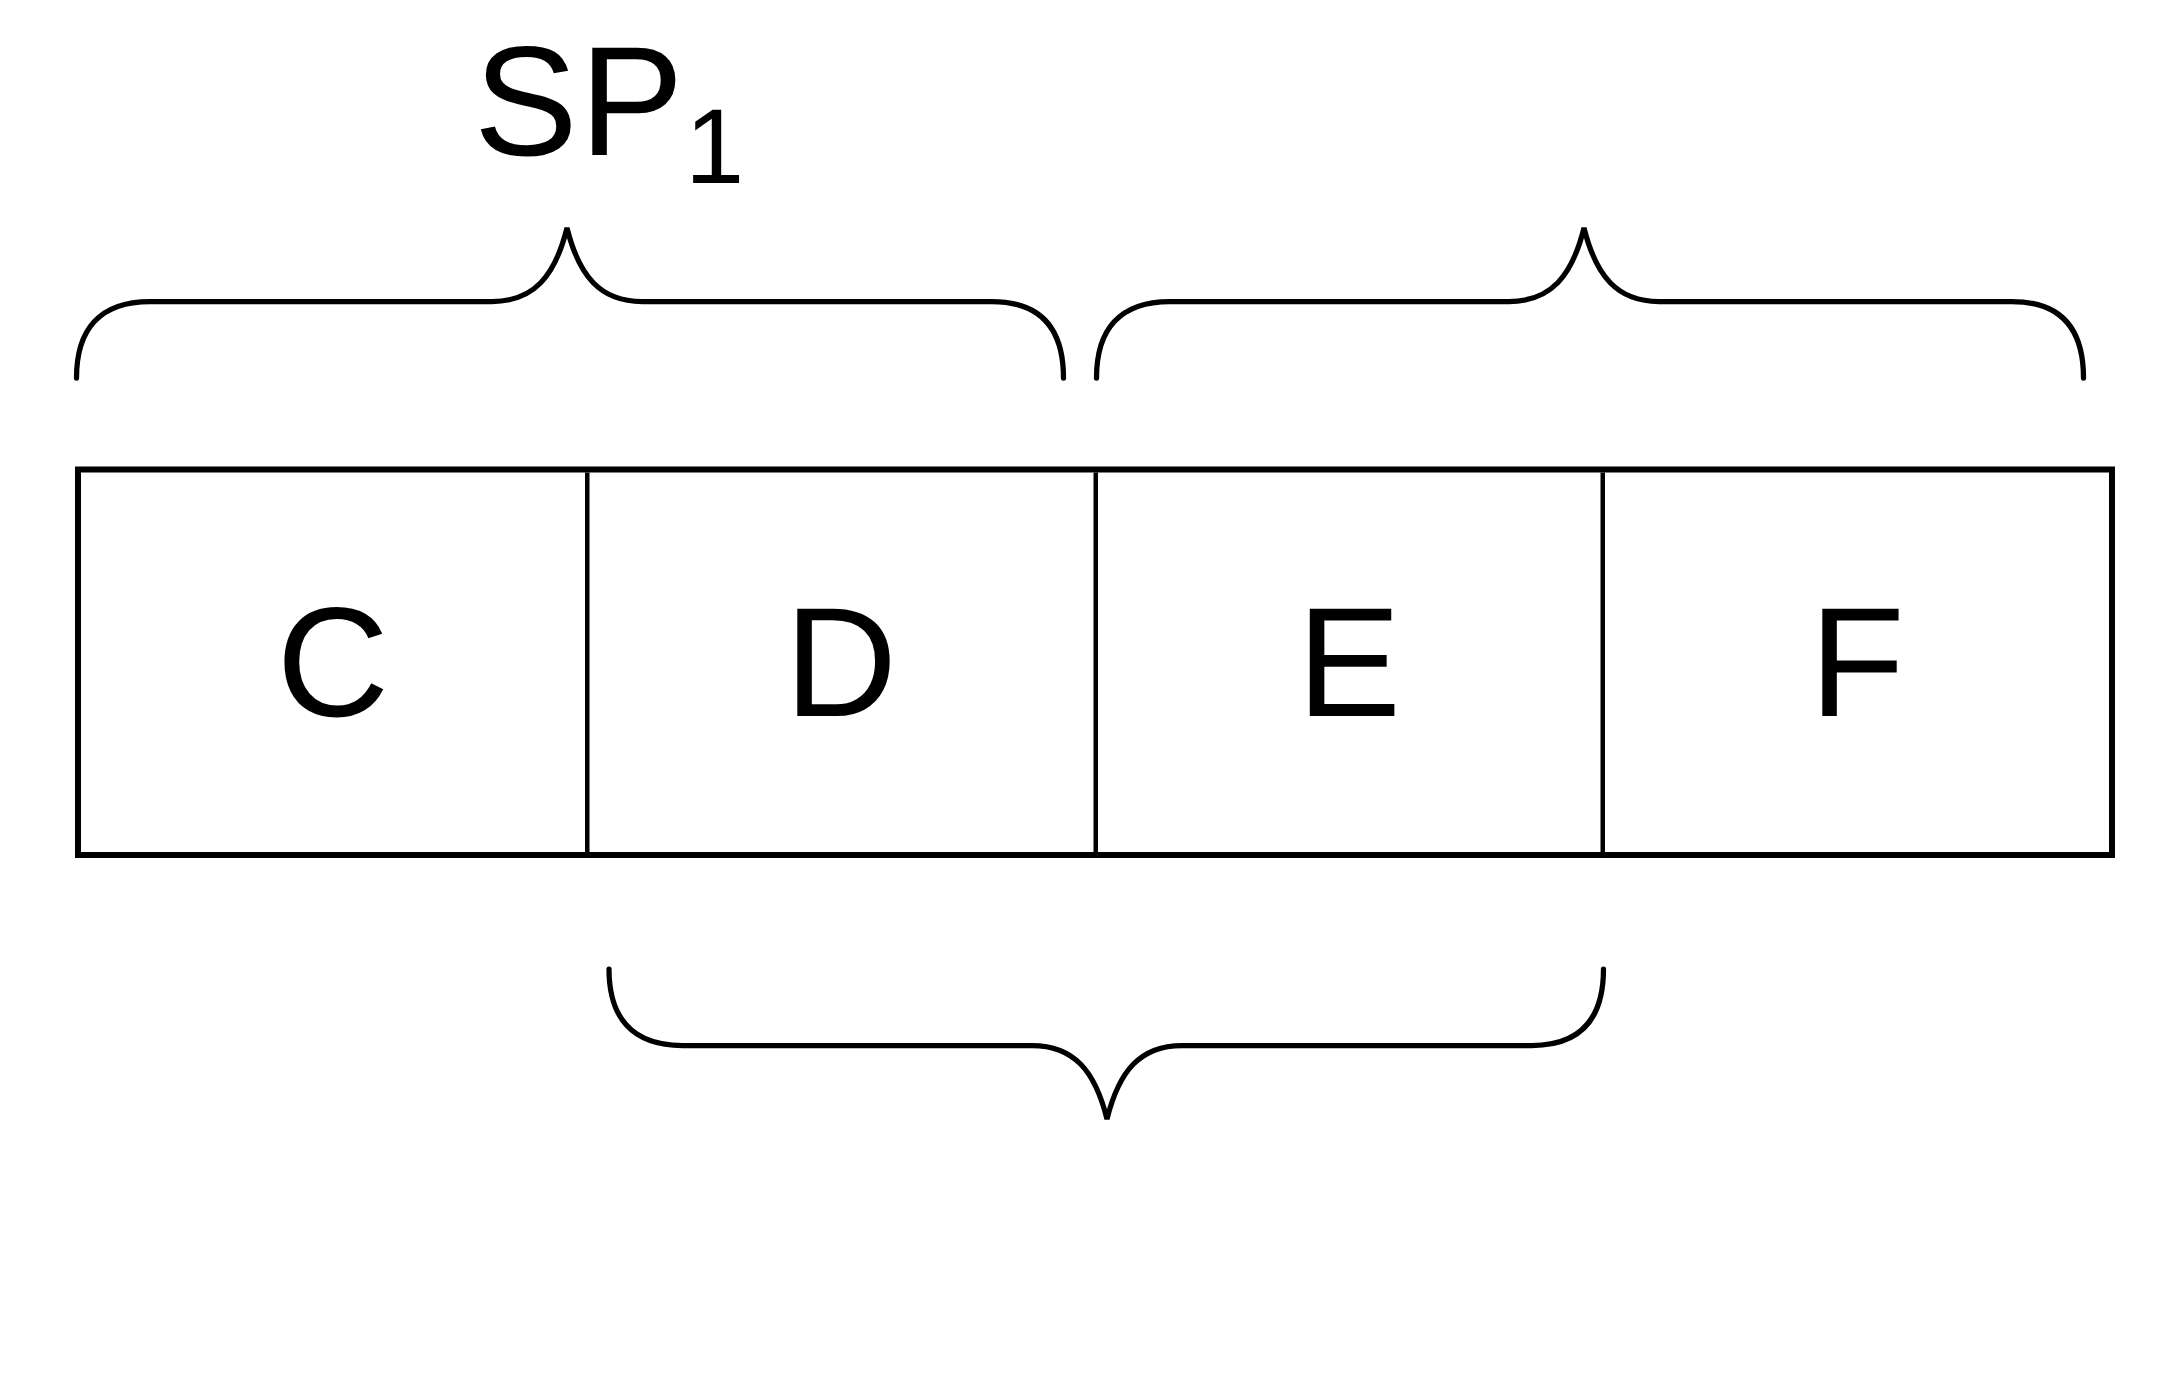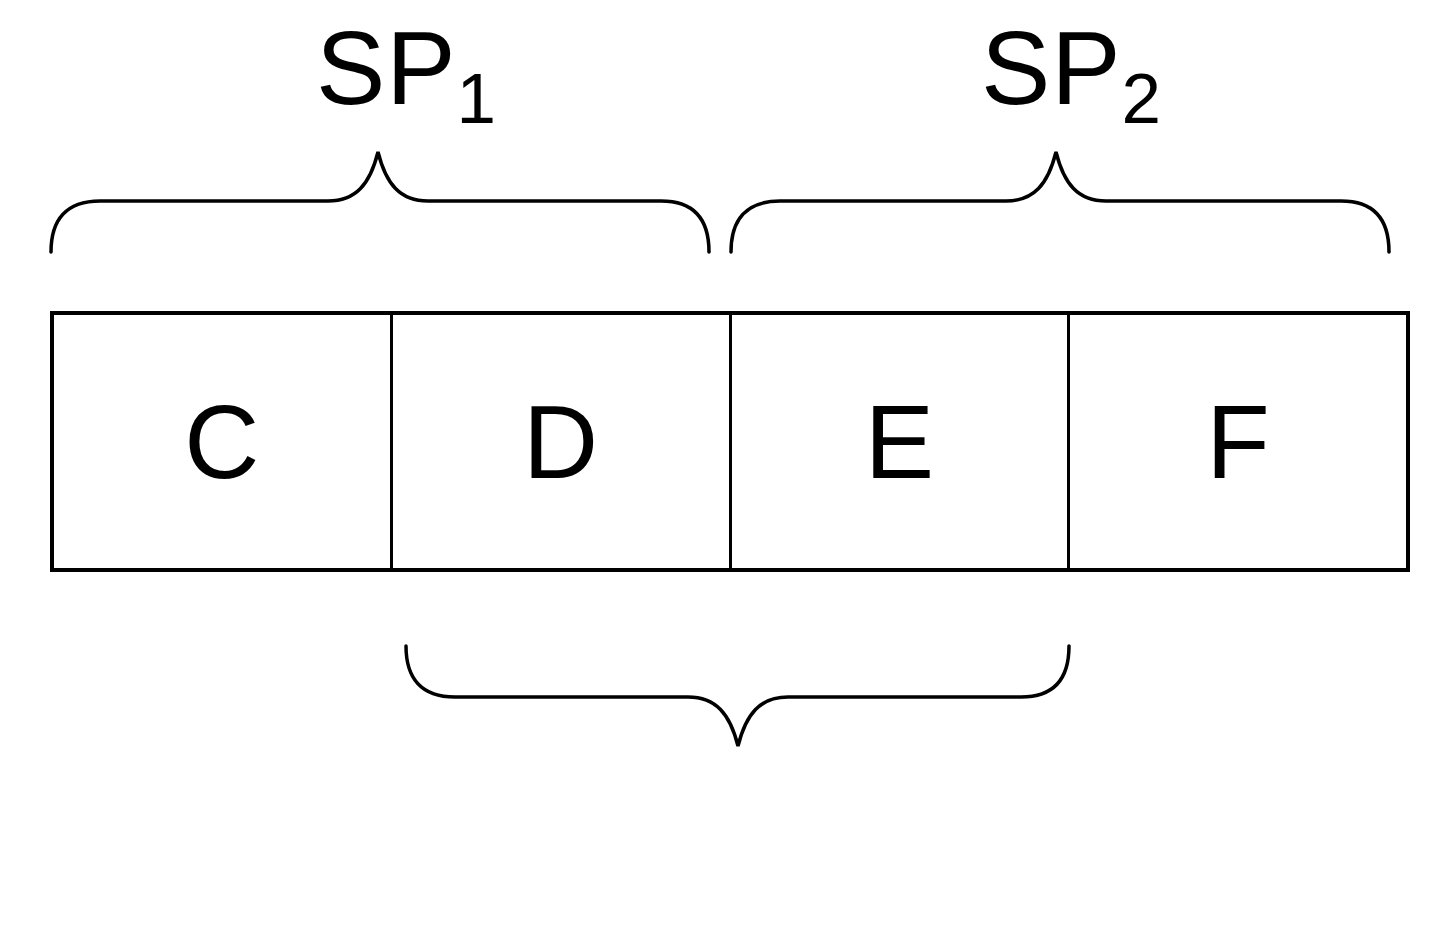--- a/index.html
+++ b/index.html
@@ -79,23 +79,20 @@
     <path d="M 731 252 C 731 220, 746 201, 780 201 L 1006 201 C 1034 201, 1048 184, 1056 152
              C 1064 184, 1078 201, 1106 201 L 1341 201 C 1375 201, 1389 220, 1389 252" fill="none" stroke="#000000" stroke-width="3.5" stroke-linecap="round"></path>
     <path d="M 406 646 C 406 678, 421 697, 455 697 L 688 697 C 716 697, 730 714, 738 746
              C 746 714, 760 697, 788 697 L 1021 697 C 1055 697, 1069 678, 1069 646" fill="none" stroke="#000000" stroke-width="3.5" stroke-linecap="round"></path>
   </svg>
 
   <div class="sp-label" style="left:394px; top:16px;margin-left:12px;">
     <span>SP</span><span class="sub">1</span>
   </div>
 
-  <div class="sp-label" style="left:1071px; top:16px;">
-    <span>SP</span><span class="sub">2</span>
-  </div>
 
   <div class="boxes-row">
     <div class="cell">
       <span>C</span>
     </div>
     <div class="cell">
       <span>D</span>
     </div>
     <div class="cell">
       <span>E</span>

